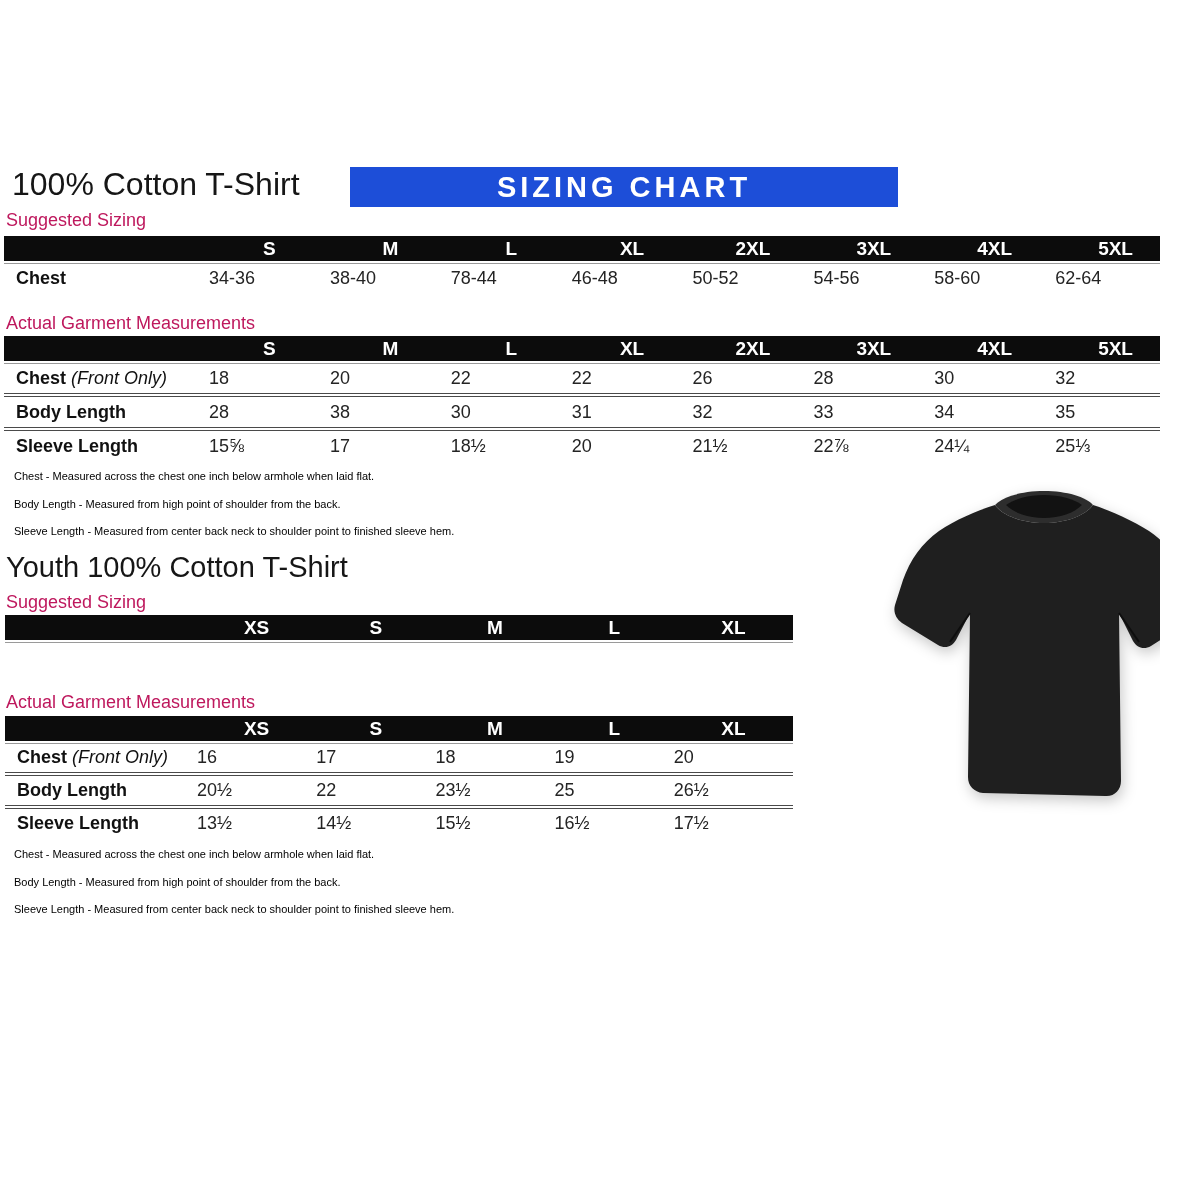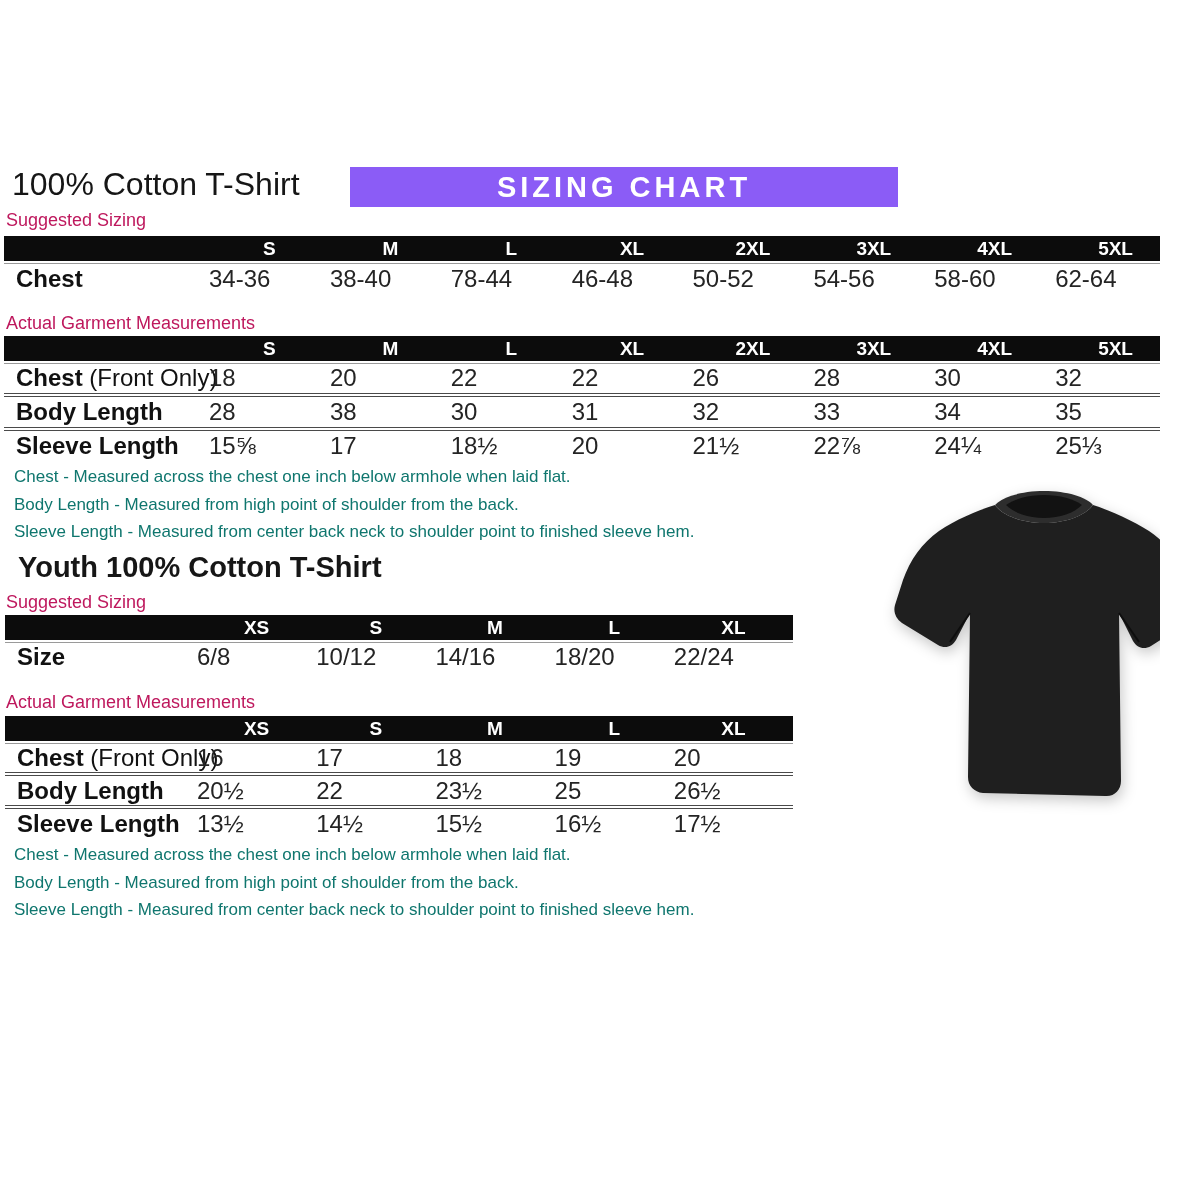--- a/index.html
+++ b/index.html
@@ -2,38 +2,38 @@
 <html><head>
 <meta charset="utf-8">
 <style>
   html,body{margin:0;padding:0;background:#ffffff;}
   .canvas{
     position:relative;width:1160px;height:1200px;background:#ffffff;overflow:hidden;
     font-family:"Liberation Sans","DejaVu Sans",sans-serif;color:#1f1f1f;
   }
   .abs{position:absolute;}
   .h1{font-size:32px;font-weight:400;color:#161616;white-space:nowrap;}
-  .h1.bold{font-weight:700;font-size:29px;margin-left:12px;}
+  .h1.bold{font-weight:400;font-size:29px;}
   .banner{
-    background:#8b5cf6;color:#ffffff;display:flex;align-items:center;justify-content:center;
+    background:#1d4ed8;color:#ffffff;display:flex;align-items:center;justify-content:center;
     font-weight:700;font-size:29px;letter-spacing:4px;white-space:nowrap;
   }
   .section-label{font-size:18px;color:#be185d;white-space:nowrap;}
   .tbl{position:absolute;}
   .cols-adult{display:grid;grid-template-columns:205px repeat(8,1fr);align-items:center;}
   .cols-youth{display:grid;grid-template-columns:192px repeat(5,1fr);align-items:center;}
   .bar{background:#0c0c0c;color:#ffffff;height:25px;}
   .bar .hd{font-weight:700;font-size:19px;text-align:center;line-height:25px;}
   .underbar{height:1px;background:#9a9a9a;margin-top:2px;}
-  .trow{height:27px;font-size:24px;}
+  .trow{height:27px;font-size:18px;}
   .trow .val{text-align:left;color:#242424;}
   .trow .lbl{padding-left:12px;font-weight:700;color:#111111;white-space:nowrap;}
-  .trow .lbl .sfx{font-weight:400;}
+  .trow .lbl .sfx{font-weight:400;font-style:italic;}
   .sep{height:2px;border-top:1px solid #4a4a4a;border-bottom:1px solid #4a4a4a;margin:1px 0;}
-  .notes{font-size:17px;color:#0f766e;line-height:27.5px;white-space:nowrap;}
+  .notes{font-size:11px;color:#000000;line-height:27.5px;white-space:nowrap;}
   .tshirt svg{filter:drop-shadow(2px 5px 7px rgba(0,0,0,0.22));}
 </style>
 </head>
 <body>
 
 <div class="canvas">
 
   <div class="abs h1" style="left:12px;top:166px;">100% Cotton T-Shirt</div>
   <div class="abs banner" style="left:350px;top:167px;width:548px;height:40px;">SIZING CHART</div>
 
@@ -127,28 +127,20 @@
   <div class="tbl" style="left:5px;top:615px;width:788px;">
     <div class="bar cols-youth">
       <div class="hd"></div>
       <div class="hd">XS</div>
       <div class="hd">S</div>
       <div class="hd">M</div>
       <div class="hd">L</div>
       <div class="hd">XL</div>
     </div>
     <div class="underbar"></div>
-    <div class="trow cols-youth" style="height:28px;">
-      <div class="lbl"><b>Size</b> <span class="sfx"></span></div>
-      <div class="val">6/8</div>
-      <div class="val">10/12</div>
-      <div class="val">14/16</div>
-      <div class="val">18/20</div>
-      <div class="val">22/24</div>
-    </div>
   </div>
 
   <div class="abs section-label" style="left:6px;top:692px;">Actual Garment Measurements</div>
   <div class="tbl" style="left:5px;top:716px;width:788px;">
     <div class="bar cols-youth">
       <div class="hd"></div>
       <div class="hd">XS</div>
       <div class="hd">S</div>
       <div class="hd">M</div>
       <div class="hd">L</div>

